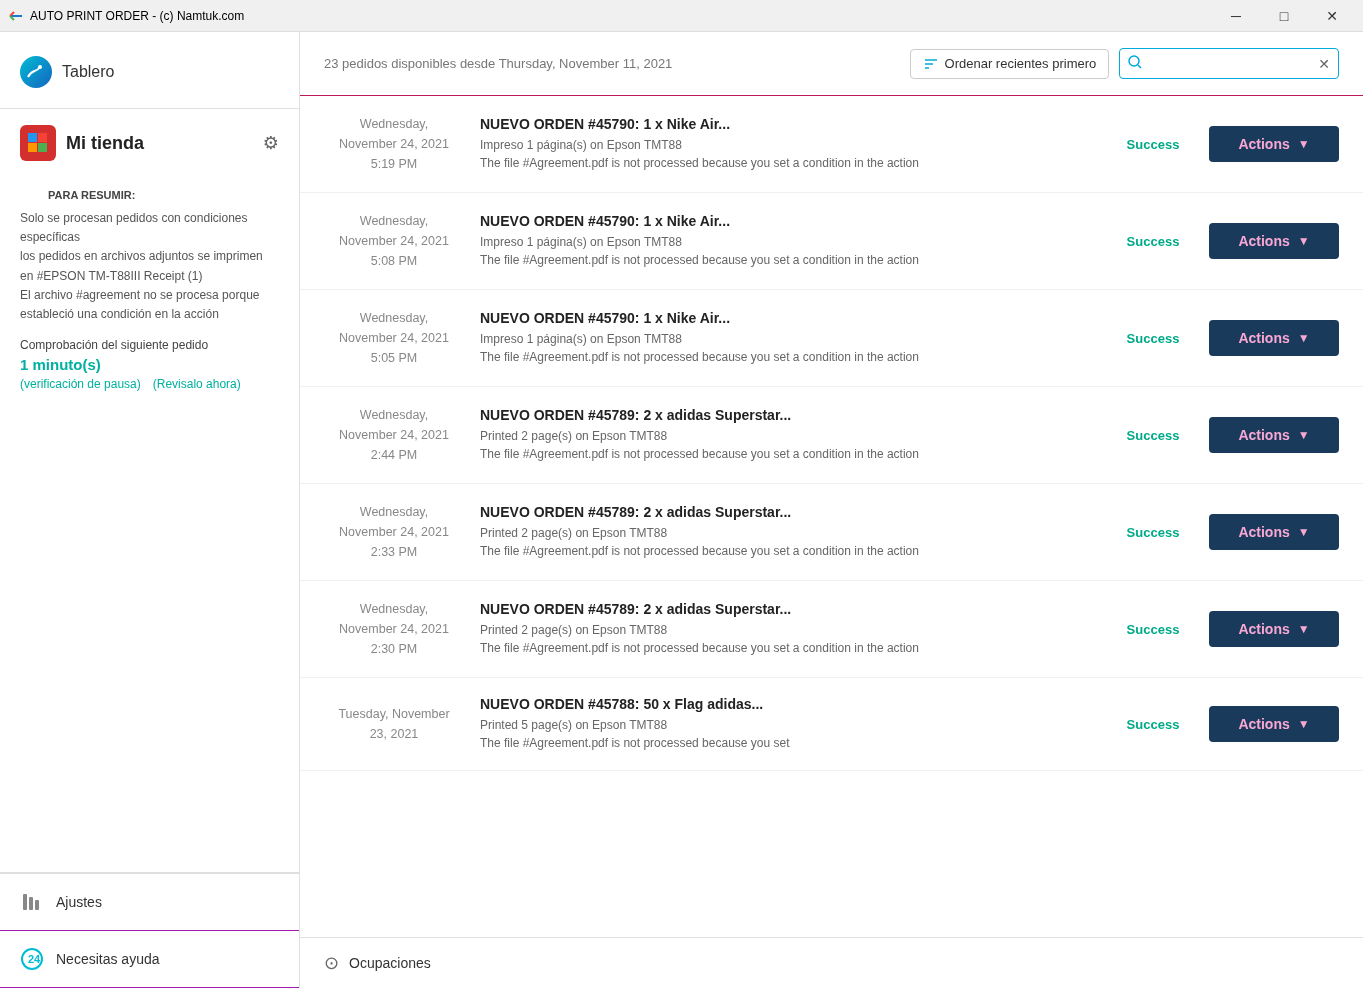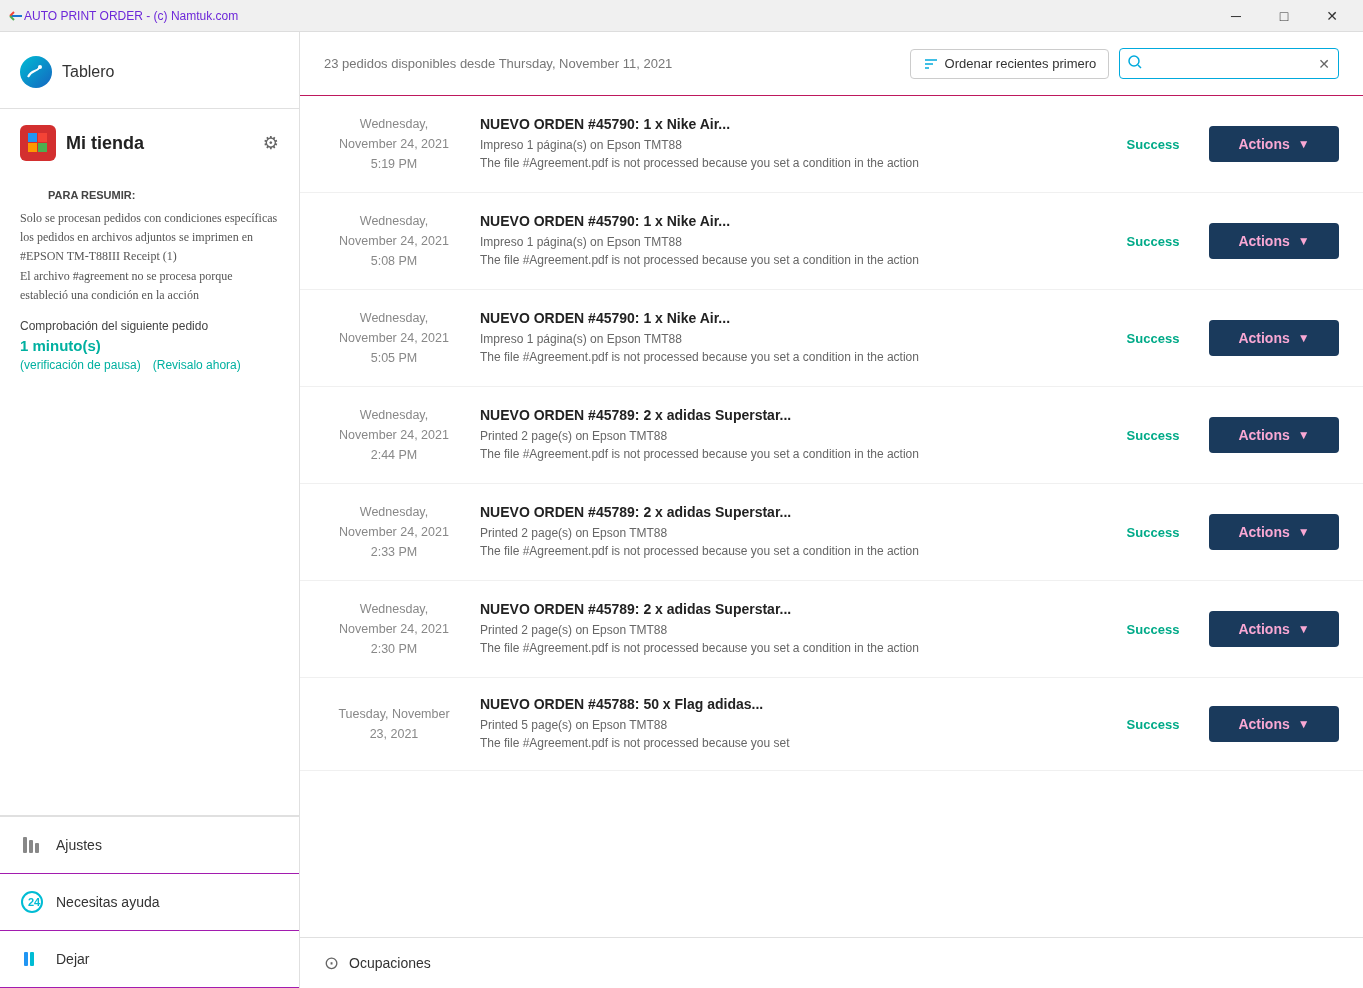--- a/index.html
+++ b/index.html
@@ -8,21 +8,21 @@
     
     .titlebar {
       background: #f0f0f0;
       height: 32px;
       display: flex;
       align-items: center;
       justify-content: space-between;
       padding: 0 8px;
       border-bottom: 1px solid #ddd;
     }
-    .titlebar-left { display: flex; align-items: center; font-size: 12px; color: #6d28d9; }
+    .titlebar-left { display: flex; align-items: center; gap: 6px; font-size: 12px; color: #000000; }
     .titlebar-controls { display: flex; gap: 2px; }
     .titlebar-btn {
       width: 46px; height: 32px;
       border: none; background: transparent;
       cursor: pointer; font-size: 14px; color: #333;
       display: flex; align-items: center; justify-content: center;
     }
 
     
     .app-container {
@@ -74,21 +74,21 @@
     .store-office-icon {
       width: 36px; height: 36px;
       background: #d32f2f;
       border-radius: 6px;
       display: flex; align-items: center; justify-content: center;
     }
     .store-name { font-size: 18px; font-weight: 600; color: #222; }
     .gear-icon { color: #666; cursor: pointer; font-size: 18px; }
 
     .summary-label { font-size: 11px; font-weight: 700; color: #444; margin-bottom: 8px; text-transform: uppercase; padding-left: 28px; }
-    .summary-text { font-size: 12px; color: #555; line-height: 1.6; margin-bottom: 10px; font-family: Liberation Serif, serif; }
+    .summary-text { font-size: 12px; color: #555; line-height: 1.6; margin-bottom: 10px; }
 
     .check-section { margin-top: 14px; }
     .check-label { font-size: 12px; color: #444; margin-bottom: 4px; }
     .check-minutes { font-size: 15px; color: #00b0a0; font-weight: 600; }
     .check-links { display: flex; gap: 12px; margin-top: 4px; }
     .check-link { font-size: 12px; color: #00b0a0; cursor: pointer; text-decoration: none; }
 
     .sidebar-bottom {
       border-top: 1px solid #e0e0e0;
       padding: 0;
@@ -308,29 +308,20 @@
         <span>Ajustes</span>
       </div>
       <div class="sidebar-nav-item">
         <div class="nav-icon">
           <svg width="22" height="22" viewBox="0 0 22 22" fill="none">
             <circle cx="11" cy="11" r="10" stroke="#00bcd4" stroke-width="2" fill="none"></circle>
             <text x="7" y="15" fill="#00bcd4" font-size="11" font-weight="bold">24</text>
           </svg>
         </div>
         <span>Necesitas ayuda</span>
-      </div>
-      <div class="sidebar-nav-item">
-        <div class="nav-icon">
-          <svg width="22" height="22" viewBox="0 0 22 22" fill="none">
-            <rect x="3" y="4" width="4" height="14" rx="1" fill="#2196f3"></rect>
-            <rect x="9" y="4" width="4" height="14" rx="1" fill="#00bcd4"></rect>
-          </svg>
-        </div>
-        <span>Dejar</span>
       </div>
     </div>
   </div>
 
   <div class="main-content">
 
     <div class="topbar">
       <span class="topbar-info">23 pedidos disponibles desde Thursday, November 11, 2021</span>
       <div class="topbar-right">
         <button class="sort-btn">

